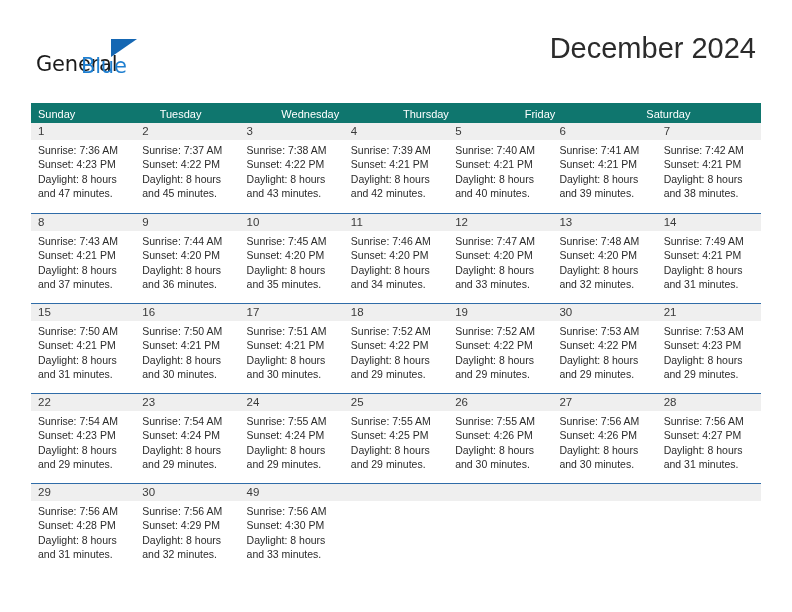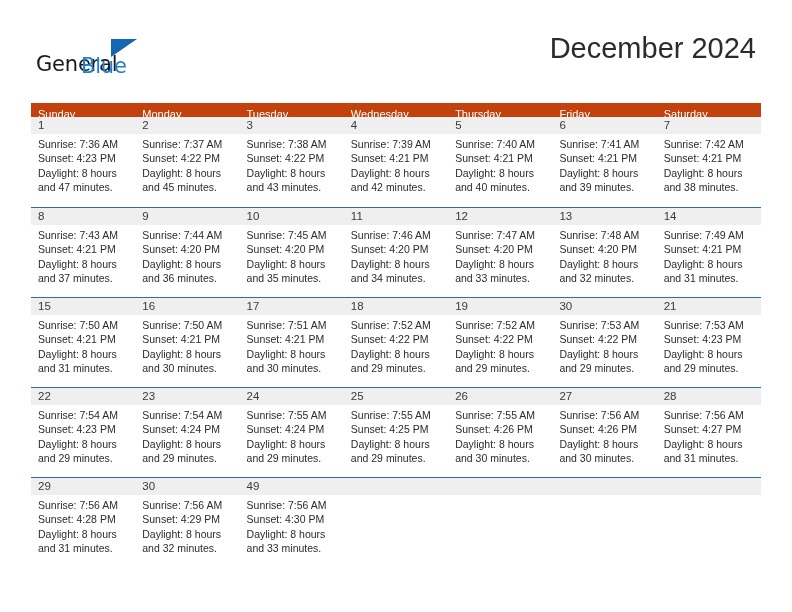--- a/index.html
+++ b/index.html
@@ -95,22 +95,22 @@
   .calendar {
     position: absolute;
     left: 31px;
     top: 103px;
     width: 730px;
   }
 
   .weekday-row {
     display: flex;
     width: 730px;
-    height: 14px;
-    background: #c2410c;
+    height: 20px;
+    background: #0f766e;
   }
   .weekday-cell {
     flex: 1 1 0;
     box-sizing: border-box;
     padding-left: 7px;
     font-size: 11px;
     color: #ffffff;
     line-height: 22px;
     font-family: "Liberation Sans", sans-serif;
     white-space: nowrap;
@@ -184,21 +184,20 @@
     <div class="title-block">
       <div class="cal-title">December 2024</div>
     </div>
 
   </div>
 
   <div class="calendar">
 
     <div class="weekday-row">
       <div class="weekday-cell">Sunday</div>
-      <div class="weekday-cell">Monday</div>
       <div class="weekday-cell">Tuesday</div>
       <div class="weekday-cell">Wednesday</div>
       <div class="weekday-cell">Thursday</div>
       <div class="weekday-cell">Friday</div>
       <div class="weekday-cell">Saturday</div>
     </div>
 
     <div id="weeks-container">
         <div class="week-row">
           <div class="daynum-band"></div>

